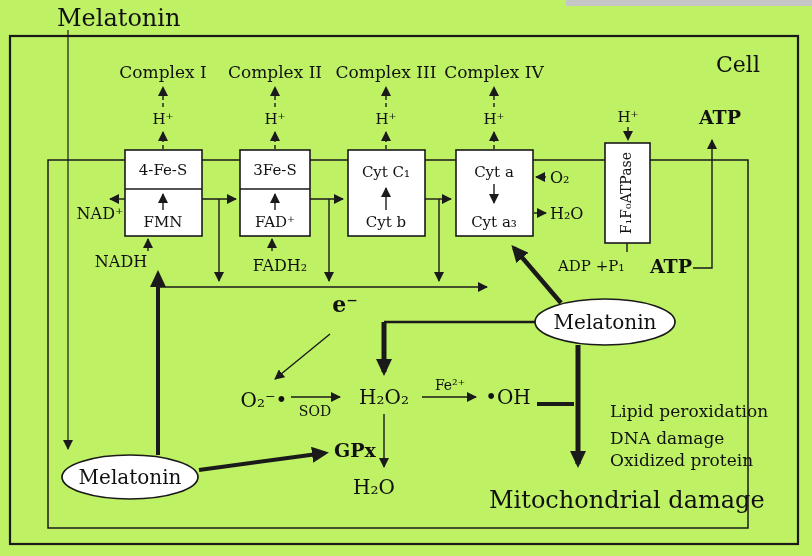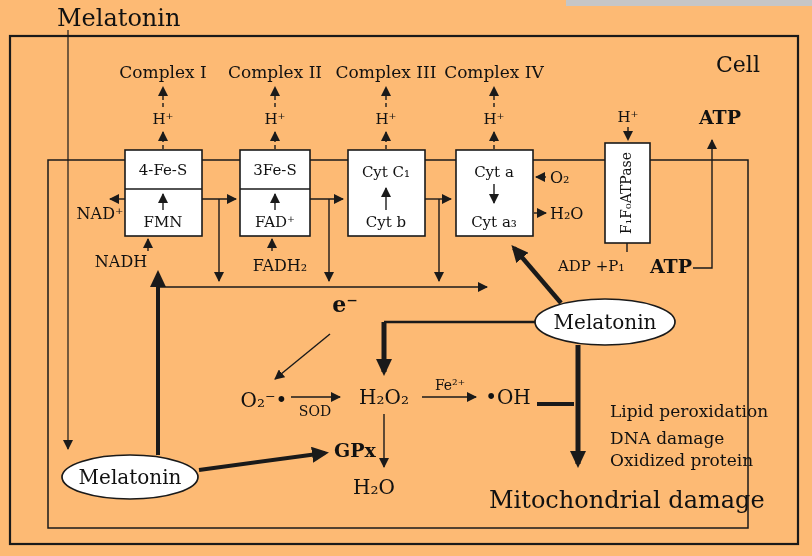--- a/index.html
+++ b/index.html
@@ -1,16 +1,16 @@
 <!DOCTYPE html>
 <html><head>
 <meta charset="utf-8">
 <style>
   html,body{margin:0;padding:0;background:#ffffff;}
-  .stage{position:relative;width:812px;height:556px;background:#fdba74;overflow:hidden;}
+  .stage{position:relative;width:812px;height:556px;background:#bef264;overflow:hidden;}
   svg{display:block;}
   .ln{stroke:#1a1a1a;stroke-width:1.4;fill:none;}
   .w12{stroke-width:1.2;}
   .w25{stroke-width:2.5;}
   .thk{stroke-width:4;}
   .thk45{stroke-width:4.5;}
   .thk5{stroke-width:5;}
   .dash{stroke-dasharray:4 3;}
   .box{fill:#ffffff;stroke:#1a1a1a;stroke-width:1.6;}
   .outer{fill:none;stroke:#1a1a1a;stroke-width:2.2;}

